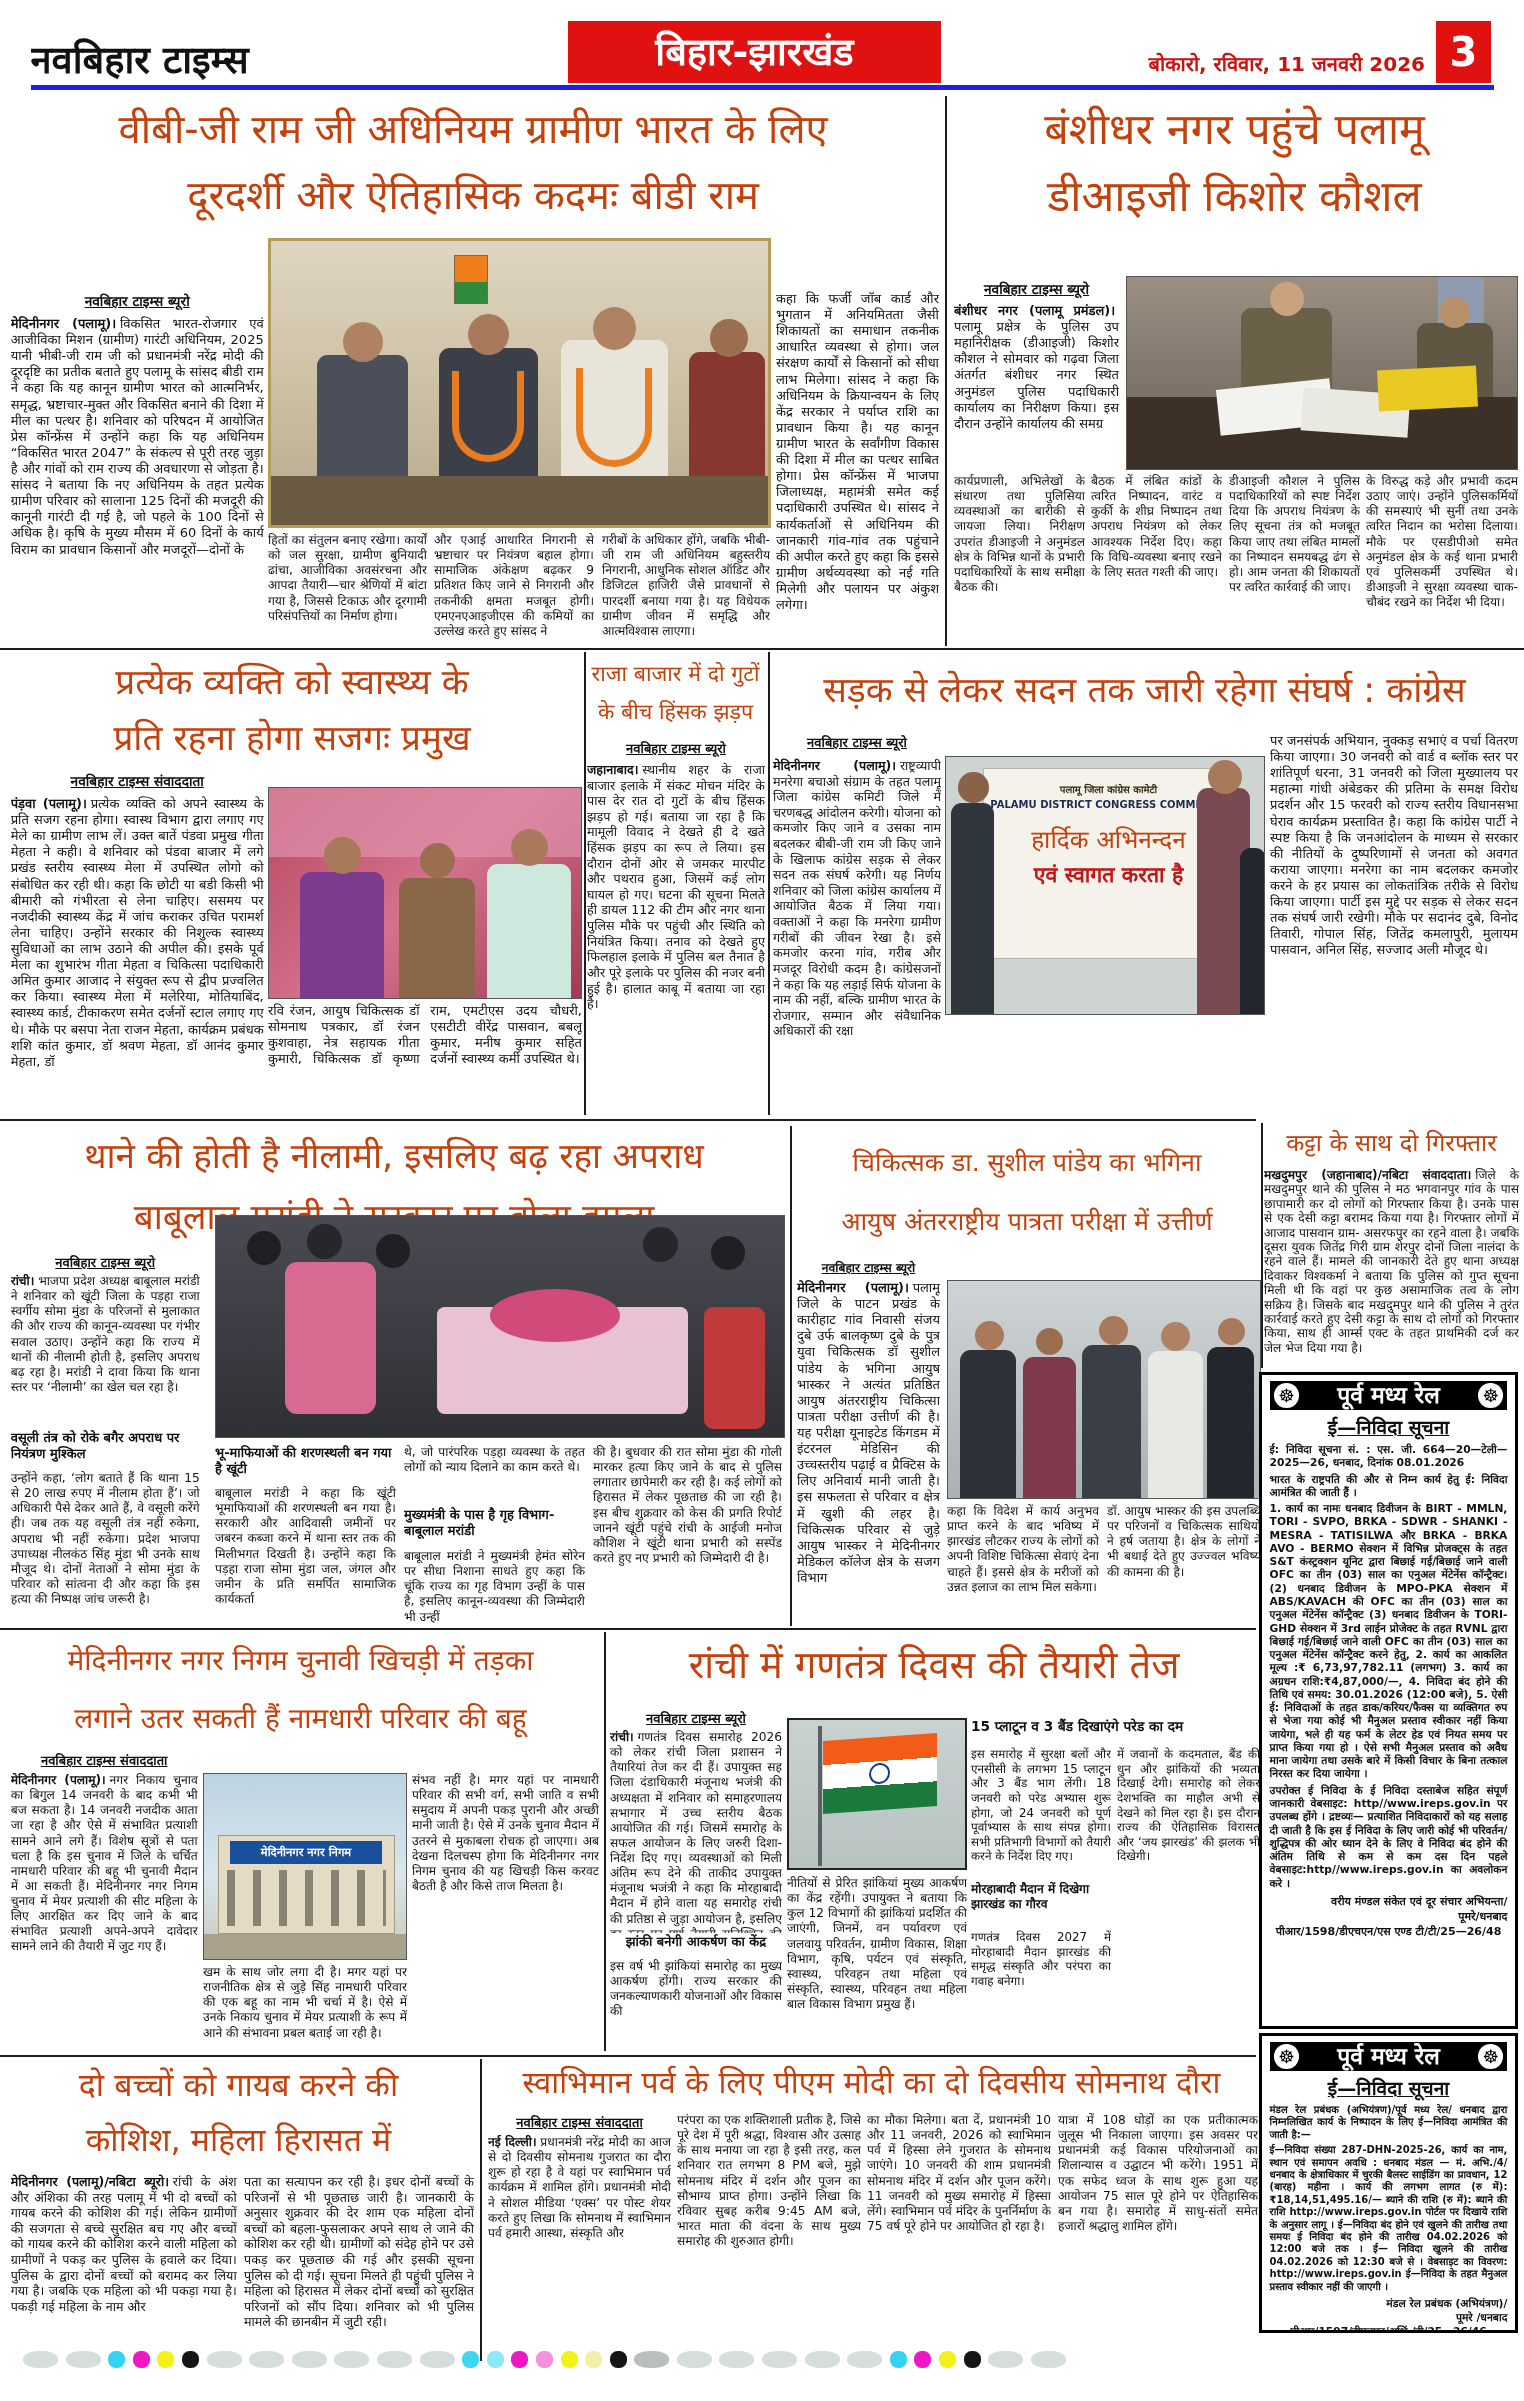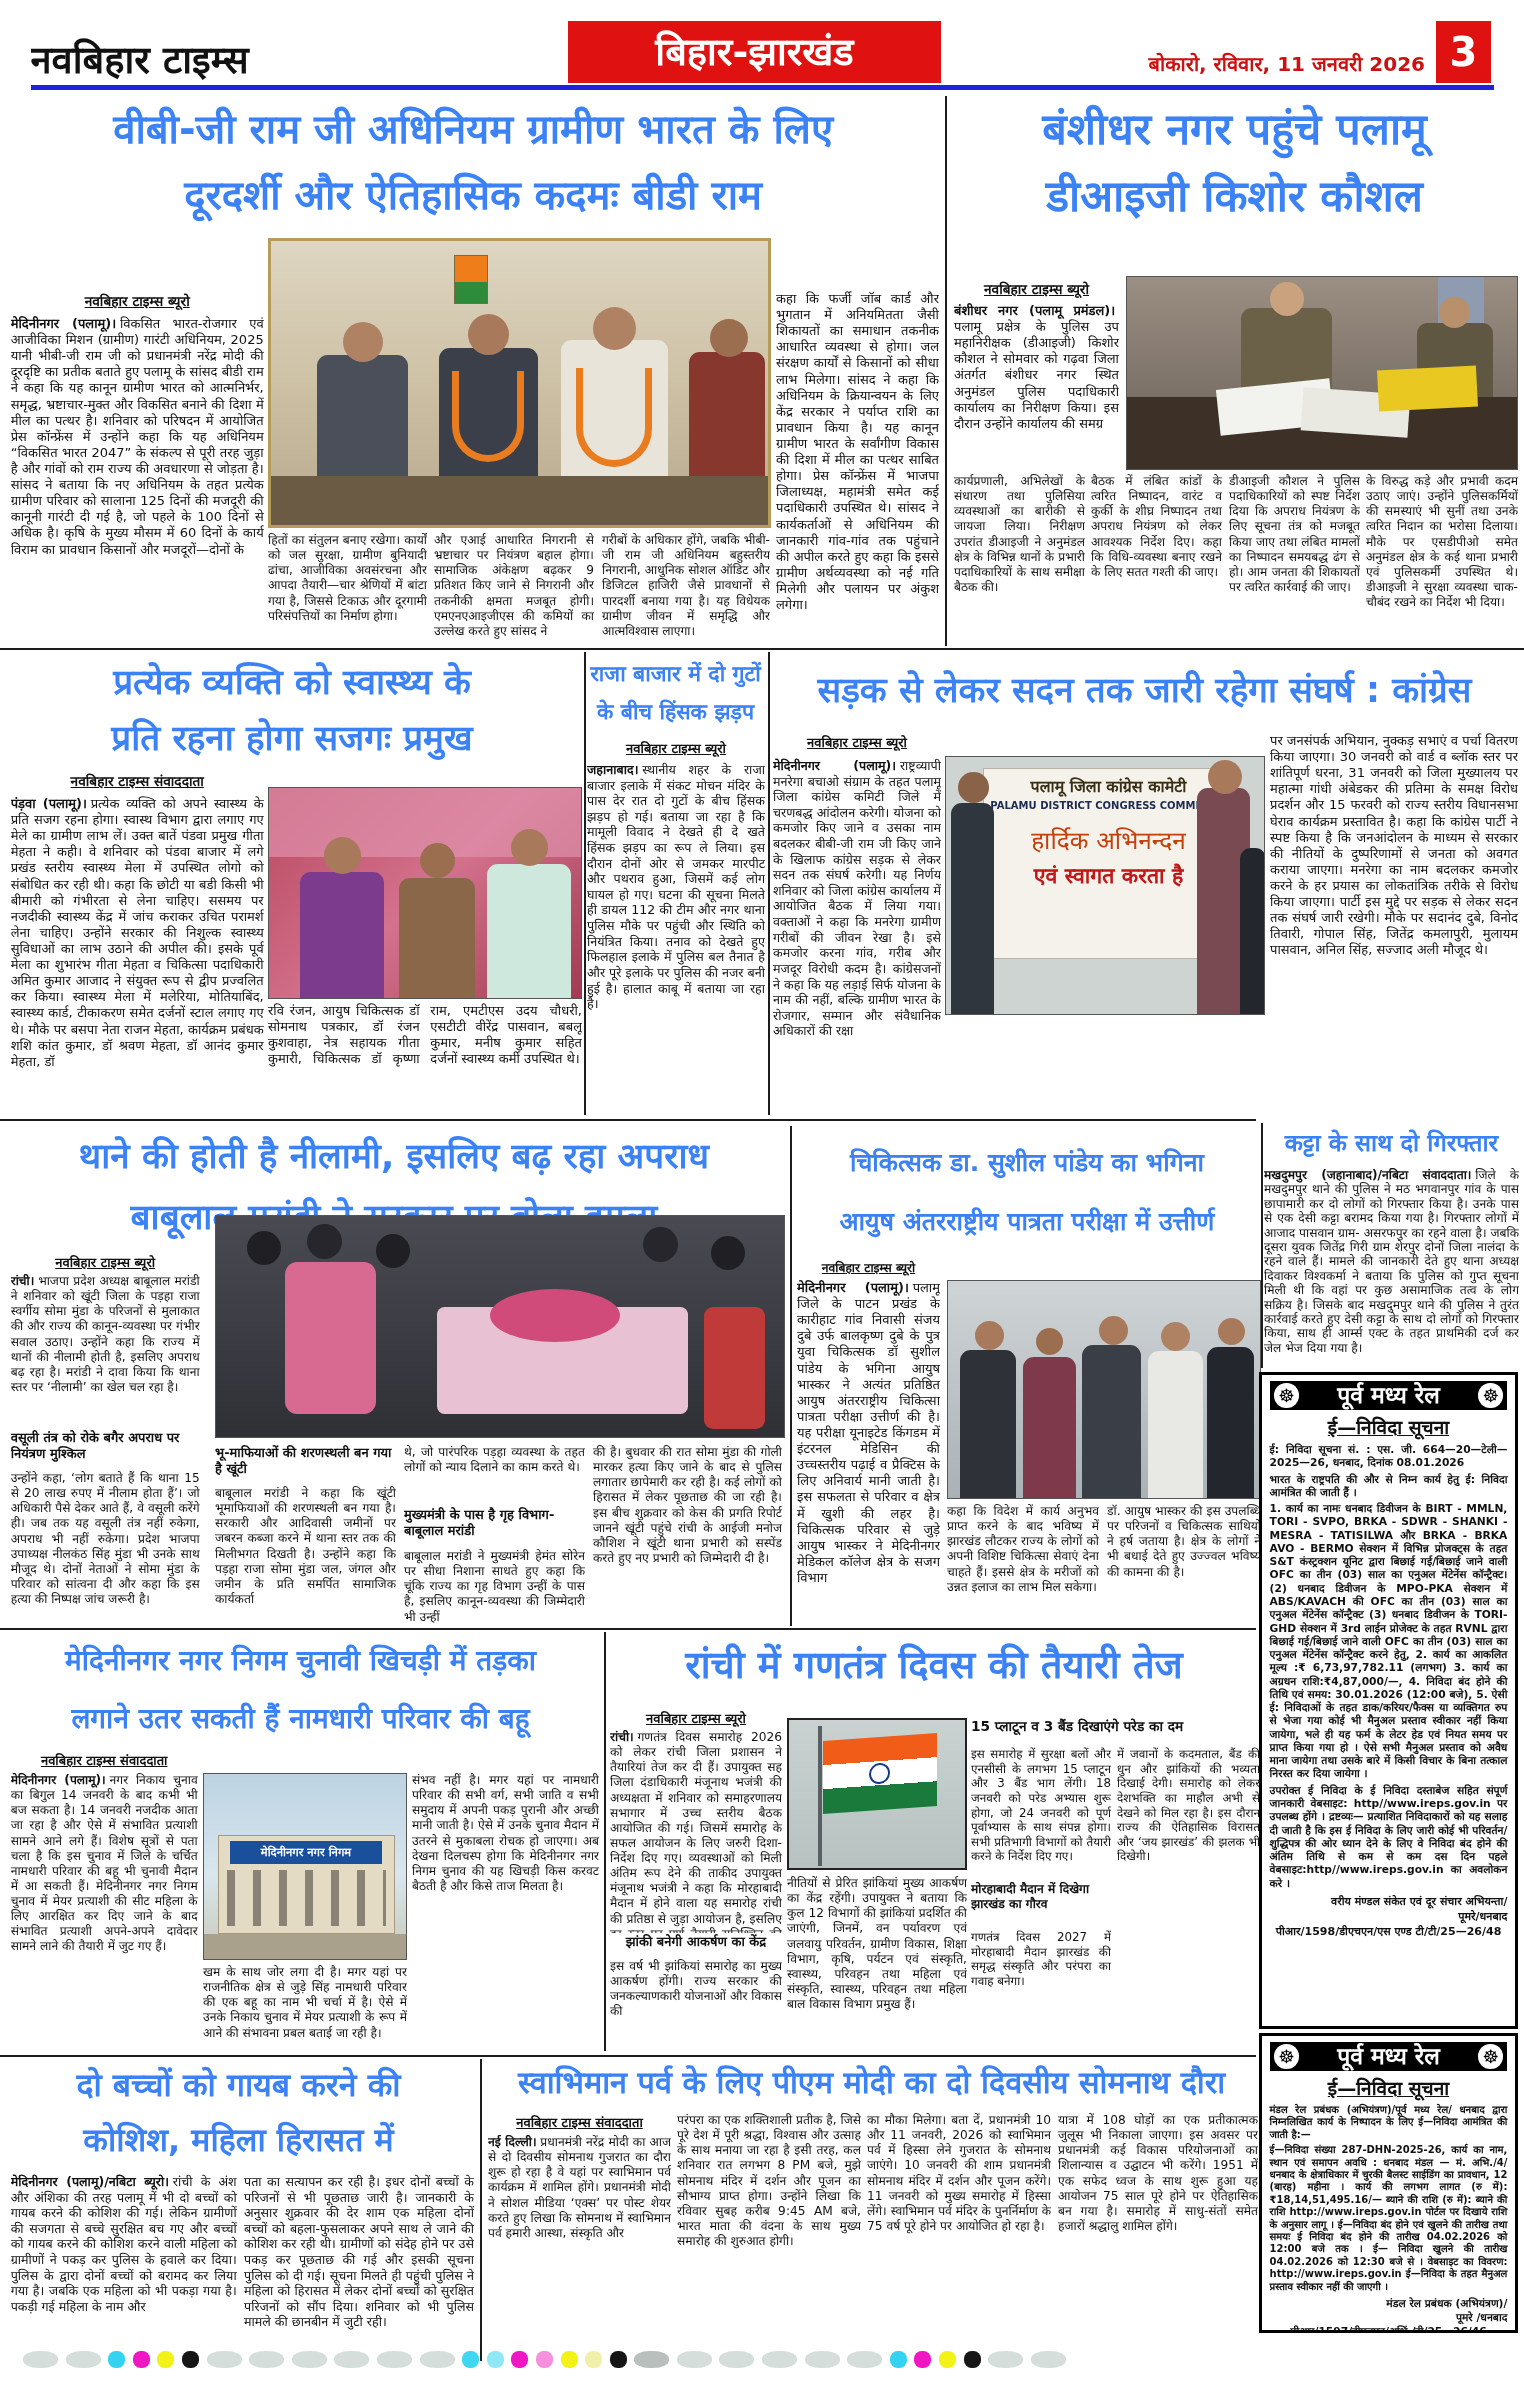--- a/index.html
+++ b/index.html
@@ -1,19 +1,19 @@
 <!DOCTYPE html>
 <html style="font-size:12.2px"><head>
 <meta charset="utf-8">
 <style>
   html,body{margin:0;padding:0;background:#888;}
   .page{position:relative;width:1524px;height:2401px;background:#ffffff;margin:0 auto;
         font-family:"DejaVu Sans",sans-serif;color:#111;overflow:hidden;}
   .abs{position:absolute;box-sizing:border-box;overflow:hidden;}
-  .headline{font-weight:bold;color:#3b82f6;text-align:center;}
+  .headline{font-weight:normal;color:#c2410c;text-align:center;}
   .byline{font-weight:bold;text-decoration:underline;text-align:center;font-size:13.7px;}
   .body{font-size:13px;line-height:1.24;text-align:justify;}
   .body p{margin:0;}
   .lead{font-weight:bold;margin-right:3.8px;}
   .subhead{font-weight:bold;font-size:13px;line-height:1.25;text-align:left;}
   .rule{position:absolute;background:#1c1c1c;}
   .photo{position:absolute;border:1.5px solid #555;box-sizing:border-box;overflow:hidden;}
   .fig{position:absolute;border-radius:10.7px 10.7px 0 0;}
   .head{position:absolute;border-radius:50%;}
   
@@ -121,21 +121,21 @@
     <p><b class="lead">जहानाबाद।</b><span>स्थानीय शहर के राजा बाजार इलाके में संकट मोचन मंदिर के पास देर रात दो गुटों के बीच हिंसक झड़प हो गई। बताया जा रहा है कि मामूली विवाद ने देखते ही दे खते हिंसक झड़प का रूप ले लिया। इस दौरान दोनों ओर से जमकर मारपीट और पथराव हुआ, जिसमें कई लोग घायल हो गए। घटना की सूचना मिलते ही डायल 112 की टीम और नगर थाना पुलिस मौके पर पहुंची और स्थिति को नियंत्रित किया। तनाव को देखते हुए फिलहाल इलाके में पुलिस बल तैनात है और पूरे इलाके पर पुलिस की नजर बनी हुई है। हालात काबू में बताया जा रहा है।</span></p>
   </div>
 
   <div class="abs headline" style="left:771px;top:652px;width:747px;height:76px;font-size:35px;line-height:76px;white-space:nowrap;">सड़क से लेकर सदन तक  जारी रहेगा संघर्ष : कांग्रेस</div>
   <div class="abs byline" style="left:773px;top:733px;width:168px;height:21.3px;font-size:13px;">नवबिहार टाइम्स ब्यूरो</div>
   <div class="abs body" style="left:773px;top:758px;width:168px;height:358px;font-size:12.6px;">
     <p><b class="lead">मेदिनीनगर (पलामू)।</b><span>राष्ट्रव्यापी मनरेगा बचाओ संग्राम के तहत पलामू जिला कांग्रेस कमिटी जिले में चरणबद्ध आंदोलन करेगी। योजना को कमजोर किए जाने व उसका नाम बदलकर बीबी-जी राम जी किए जाने के खिलाफ कांग्रेस सड़क से लेकर सदन तक संघर्ष करेगी। यह निर्णय शनिवार को जिला कांग्रेस कार्यालय में आयोजित बैठक में लिया गया। वक्ताओं ने कहा कि मनरेगा ग्रामीण गरीबों की जीवन रेखा है। इसे कमजोर करना गांव, गरीब और मजदूर विरोधी कदम है। कांग्रेसजनों ने कहा कि यह लड़ाई सिर्फ योजना के नाम की नहीं, बल्कि ग्रामीण भारत के रोजगार, सम्मान और संवैधानिक अधिकारों की रक्षा</span></p>
   </div>
   <div class="photo" style="left:945px;top:756px;width:320px;height:259px;background:#cdd4d2;">
     <div class="abs" style="left:37px;top:10.7px;width:251px;height:191px;background:#f4f2ea;border:1.5px solid #b8b4a6;text-align:center;">
-      <div style="font-weight:bold;color:#3a2f14;font-size:16px;margin-top:6px;">पलामू जिला कांग्रेस कामेटी</div>
+      <div style="font-weight:bold;color:#3a2f14;font-size:10px;margin-top:13px;">पलामू जिला कांग्रेस कामेटी</div>
       <div style="font-weight:bold;color:#1d2a52;font-size:10px;margin-top:3px;">PALAMU DISTRICT CONGRESS COMMITTEE</div>
       <div style="font-weight:normal;color:#c2410c;font-size:24.4px;margin-top:12.2px;">हार्दिक अभिनन्दन</div>
       <div style="font-weight:bold;color:#c01818;font-size:21.3px;margin-top:4.6px;">एवं स्वागत करता है</div>
     </div>
     <div class="fig" style="left:4.6px;top:46px;width:43px;height:213px;background:#30363e;"></div>
     <div class="head" style="left:12.2px;top:15.2px;width:30.5px;height:30.5px;background:#8a6247;"></div>
     <div class="fig" style="left:251px;top:30.5px;width:53px;height:229px;background:#7a4a52;"></div>
     <div class="head" style="left:262px;top:3px;width:34px;height:34px;background:#a9795c;"></div>
     <div class="fig" style="left:294px;top:91px;width:26px;height:168px;background:#23262c;"></div>
   </div>

